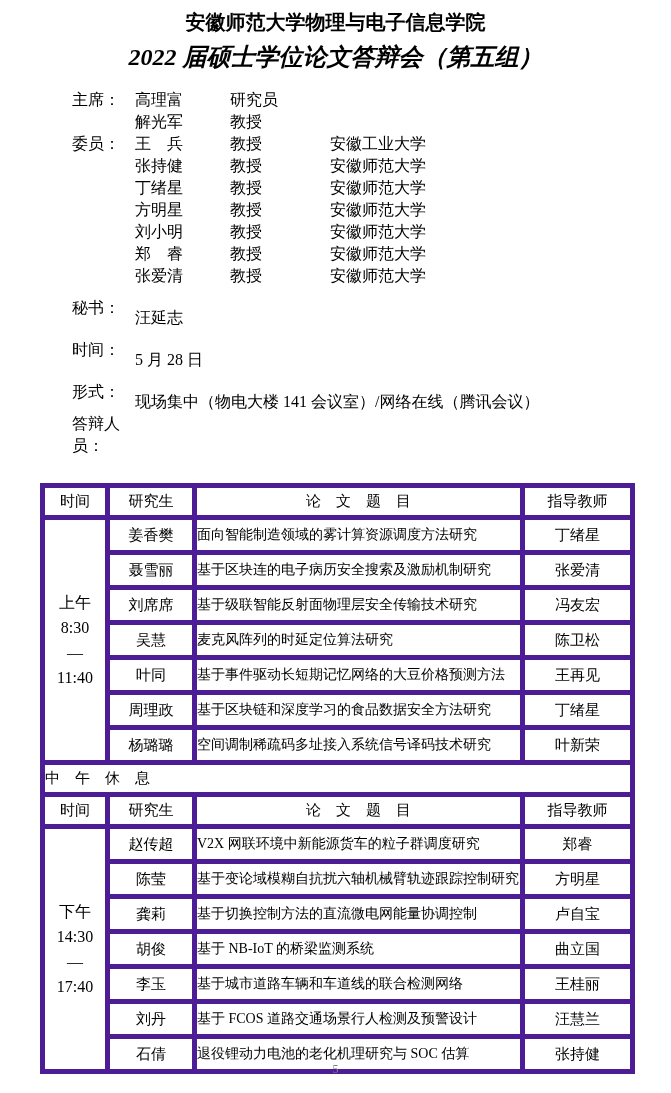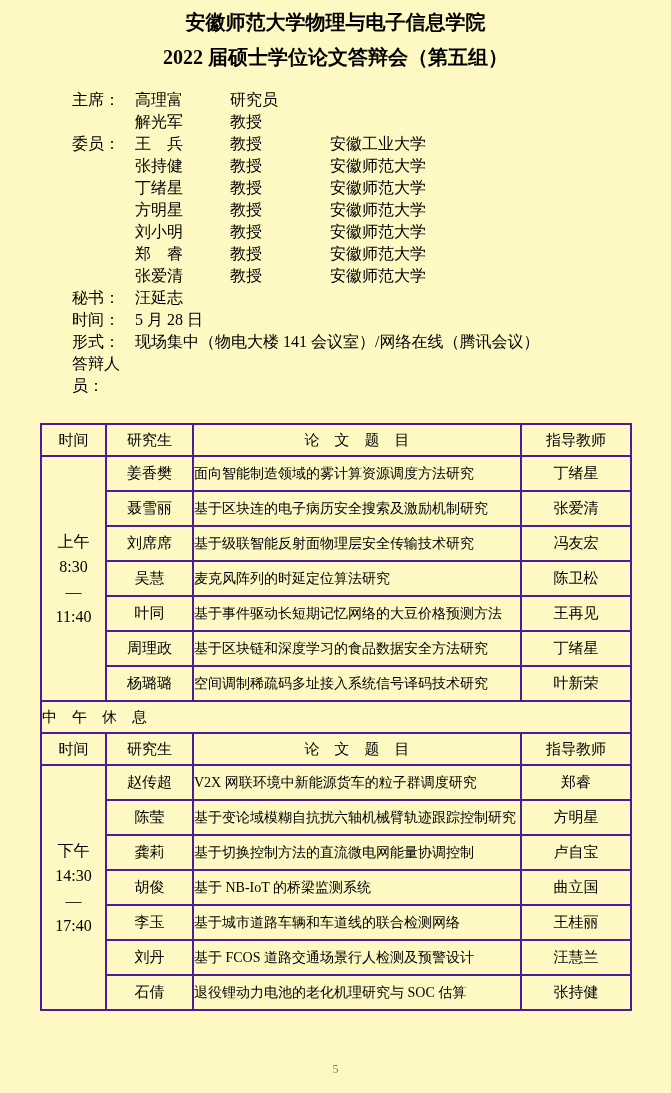--- a/index.html
+++ b/index.html
@@ -1,43 +1,43 @@
 <!DOCTYPE html>
 <html><head>
 <meta charset="utf-8">
 <style>
   * { margin:0; padding:0; box-sizing:border-box; }
   html,body { background:#e8e8e8; }
   .page {
-    width:671px; height:1093px; margin:0 auto; background:#fef9c3;
+    width:671px; height:1093px; margin:0 auto; background:#ffffff;
     font-family:"Liberation Serif","DejaVu Serif",serif; color:#000;
     position:relative; overflow:hidden;
   }
   .doc-title {
     padding-top:10px; text-align:center;
     font-size:20px; font-weight:bold; line-height:24px;
   }
   .doc-subtitle {
     margin-top:11px; text-align:center;
-    font-size:20px; font-weight:bold; line-height:24px;
+    font-size:24px; font-weight:bold; line-height:24px;font-style:italic;
   }
   .info { margin:20px 0 0 72px; font-size:16px; }
   .info-row { display:flex; line-height:22px;align-items:center; }
   .c-label { width:63px; flex:none; }
   .c-name  { width:95px; flex:none; }
   .c-title { width:100px; flex:none; }
   .c-org   { flex:1; }
-  .c-value { flex:1; }
+  .c-value { flex:1;margin-top:20px; }
 
   table.schedule {
     margin:26px 0 0 40px; width:590px;
     border-collapse:collapse; border:2px solid #000;
     table-layout:fixed;
   }
-  table.schedule td { border:2px solid #4c1d95; }
+  table.schedule td { border:5px solid #4c1d95; }
   .col-time    { width:65px; }
   .col-student { width:87px; }
   .col-thesis  { width:328px; }
   .col-advisor { width:110px; }
 
   tr.hdr td {
     height:32px; text-align:center; font-size:15px;
     font-weight:normal; vertical-align:middle;
   }
   tr.row td { height:35px; vertical-align:middle; }

